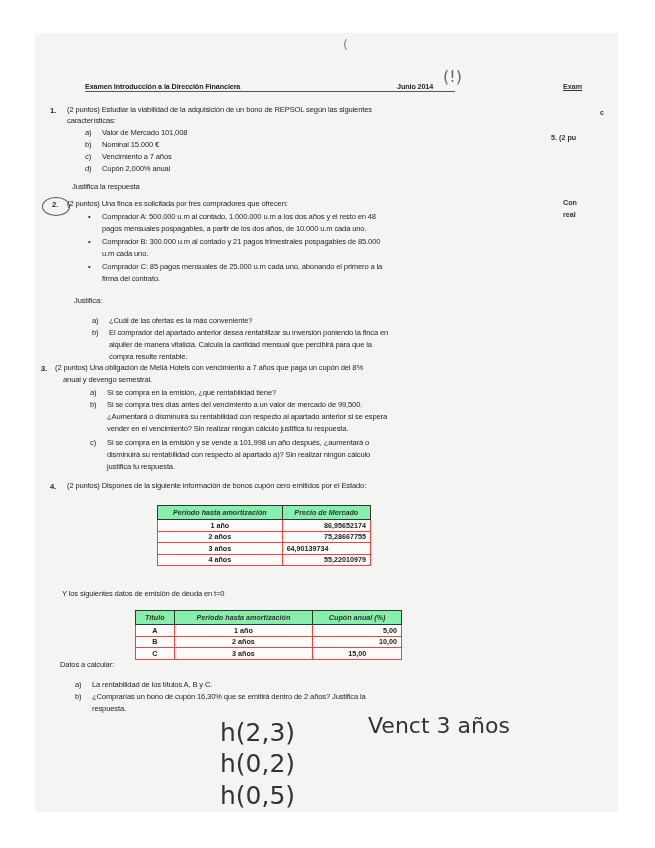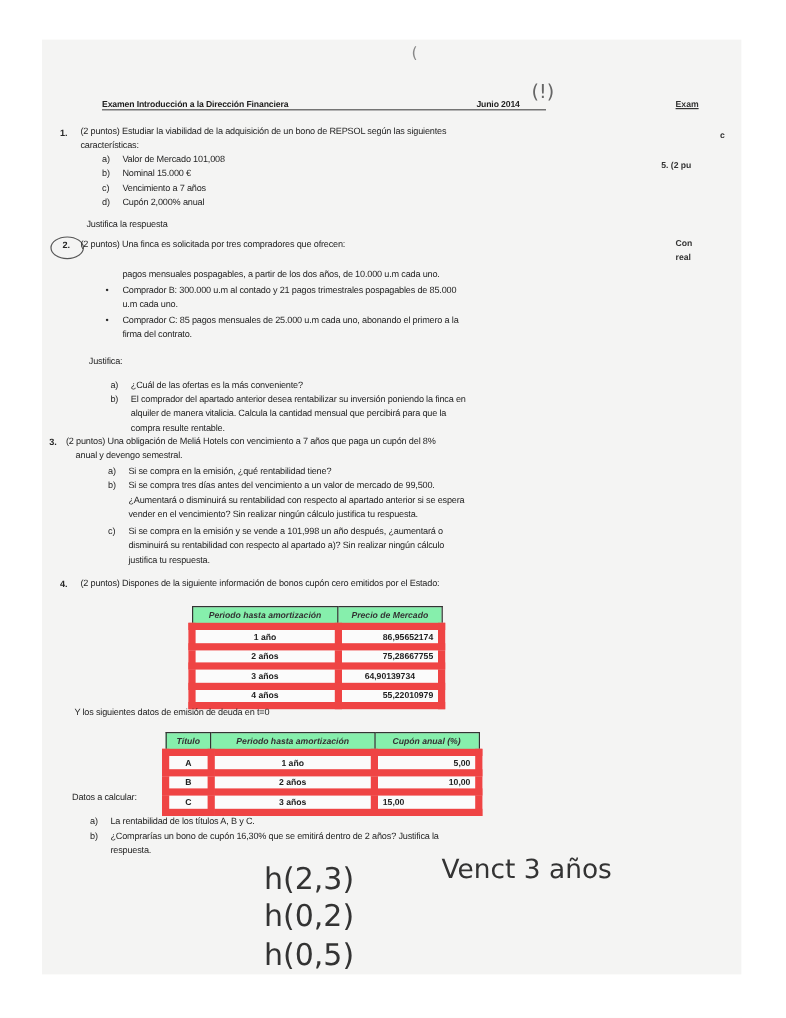--- a/index.html
+++ b/index.html
@@ -8,21 +8,21 @@
     .scan { position:absolute; left:35px; top:33px; width:583px; height:779px;
             background:#f4f4f3; overflow:hidden; }
     .abs { position:absolute; }
     .hdr { font-size:7.2px; font-weight:bold; letter-spacing:-0.1px; }
     .hdr-line { position:absolute; left:50px; top:58px; width:370px; height:1px; background:#555; }
     .num { position:absolute; font-size:7.6px; font-weight:bold; color:#262626; }
     .item { position:absolute; font-size:7.6px; font-weight:normal; line-height:11.6px; color:#262626; letter-spacing:-0.15px; }
     .bullet::before { content:"•"; position:absolute; left:-14px; }
     table.t { border-collapse:collapse; position:absolute; font-size:7.2px; font-weight:bold; color:#222; }
     table.t th { background:#86efac; font-style:italic; font-weight:bold; color:#333; border:1px solid #333; padding:1px 4px; height:11px; }
-    table.t td { border:6px solid #ef4444; padding:0 4px; height:10.5px; background:#fbfbfb; }
+    table.t td { border:1px solid #ef4444; padding:0 4px; height:10.5px; background:#fbfbfb; }
     .hand { position:absolute; font-family:"DejaVu Sans", sans-serif; font-weight:normal; color:#333; }
     .edge { font-size:7.2px; font-weight:bold; color:#333; position:absolute; }
     .circle { position:absolute; border:1.3px solid #555; border-radius:50%; }
   </style>
 </head>
 <body>
 
 <div class="scan">
 
   <div class="abs hdr" style="left:50px; top:49px;">Examen Introducción a la Dirección Financiera</div>
@@ -41,20 +41,21 @@
   <div class="item" style="left:50px; top:118px;">c)</div>
   <div class="item" style="left:67px; top:118px;">Vencimiento a 7 años</div>
   <div class="item" style="left:50px; top:130px;">d)</div>
   <div class="item" style="left:67px; top:130px;">Cupón 2,000% anual</div>
   <div class="item" style="left:37px; top:148px;">Justifica la respuesta</div>
 
   <div class="circle" style="left:7px; top:164px; width:26px; height:17px;"></div>
   <div class="num" style="left:17px; top:167px;">2.</div>
   <div class="item" style="left:32px; top:165px;">(2 puntos) Una finca es solicitada por tres compradores que ofrecen:</div>
 
+  <div class="item bullet" style="left:67px; top:178px;">Comprador A: 500.000 u.m al contado, 1.000.000 u.m a los dos años y el resto en 48</div>
   <div class="item" style="left:67px; top:190px;">pagos mensuales pospagables, a partir de los dos años, de 10.000 u.m cada uno.</div>
   <div class="item bullet" style="left:67px; top:203px;">Comprador B: 300.000 u.m al contado y 21 pagos trimestrales pospagables de 85.000</div>
   <div class="item" style="left:67px; top:215px;">u.m cada uno.</div>
   <div class="item bullet" style="left:67px; top:228px;">Comprador C: 85 pagos mensuales de 25.000 u.m cada uno, abonando el primero a la</div>
   <div class="item" style="left:67px; top:240px;">firma del contrato.</div>
 
   <div class="item" style="left:39px; top:262px;">Justifica:</div>
   <div class="item" style="left:57px; top:282px;">a)</div>
   <div class="item" style="left:74px; top:282px;">¿Cuál de las ofertas es la más conveniente?</div>
   <div class="item" style="left:57px; top:294px;">b)</div>
@@ -91,21 +92,21 @@
       <tr>
         <td style="text-align:center">1 año</td>
         <td style="text-align:right">86,95652174</td>
       </tr>
       <tr>
         <td style="text-align:center">2 años</td>
         <td style="text-align:right">75,28667755</td>
       </tr>
       <tr>
         <td style="text-align:center">3 años</td>
-        <td style="text-align:center">64,90139734</td>
+        <td style="text-align:left">64,90139734</td>
       </tr>
       <tr>
         <td style="text-align:center">4 años</td>
         <td style="text-align:right">55,22010979</td>
       </tr>
     </tbody>
   </table>
 
   <div class="item" style="left:27px; top:555px;">Y los siguientes datos de emisión de deuda en t=0</div>
 
@@ -124,21 +125,21 @@
         <td style="text-align:right">5,00</td>
       </tr>
       <tr>
         <td style="text-align:center">B</td>
         <td style="text-align:center">2 años</td>
         <td style="text-align:right">10,00</td>
       </tr>
       <tr>
         <td style="text-align:center">C</td>
         <td style="text-align:center">3 años</td>
-        <td style="text-align:left">15,00</td>
+        <td style="text-align:center">15,00</td>
       </tr>
     </tbody>
   </table>
 
   <div class="item" style="left:25px; top:626px;">Datos a calcular:</div>
   <div class="item" style="left:40px; top:646px;">a)</div>
   <div class="item" style="left:57px; top:646px;">La rentabilidad de los títulos A, B y C.</div>
   <div class="item" style="left:40px; top:658px;">b)</div>
   <div class="item" style="left:57px; top:658px;">¿Comprarías un bono de cupón 16,30% que se emitirá dentro de 2 años? Justifica la</div>
   <div class="item" style="left:57px; top:670px;">respuesta.</div>

